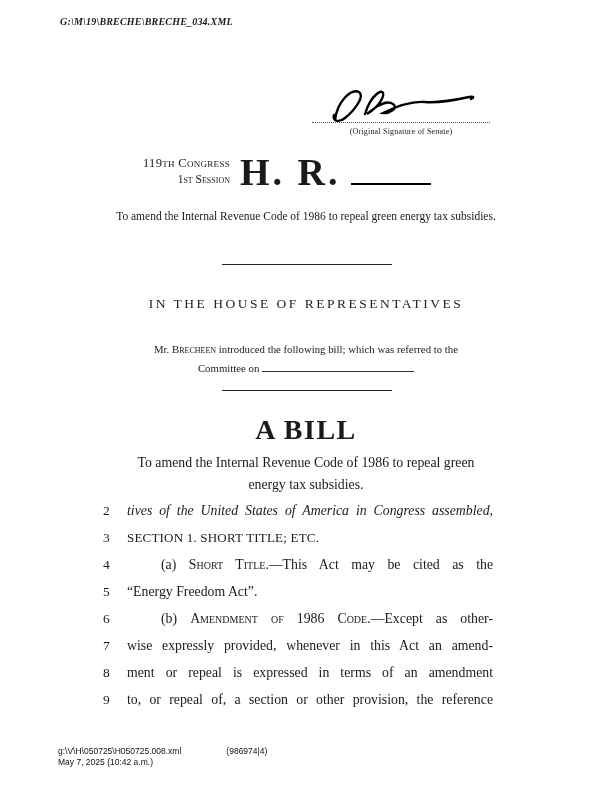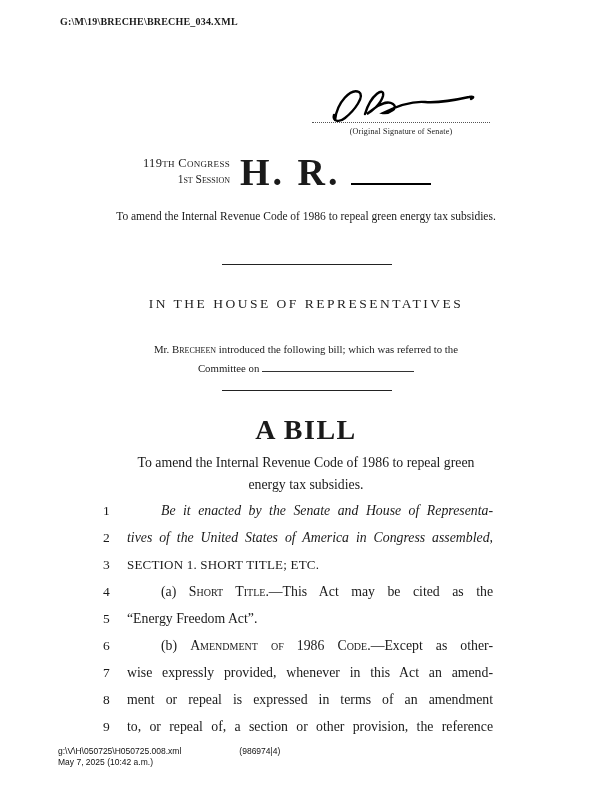--- a/index.html
+++ b/index.html
@@ -9,21 +9,21 @@
     margin:0 auto;
     background:#ffffff;
     font-family:"Liberation Serif", serif;
     color:#1a1a1a;
     overflow:hidden;
   }
 
   
   .xml-path {
     position:absolute; left:60px; top:16px;
-    font-size:10px; font-weight:600; letter-spacing:.2px;
+    font-size:10px; font-weight:600; letter-spacing:.2px;font-style:italic;
   }
 
   
   .sig-block { position:absolute; left:312px; top:80px; width:178px; text-align:center; }
   .sig-img { display:block; margin:0 auto -4px auto; }
   .sig-line { border-bottom:1px dotted #555; width:178px; height:0; }
   .sig-caption { font-size:8px; margin-top:4px; letter-spacing:.2px; }
 
   
   .congress-block {
@@ -80,21 +80,21 @@
   .i  { font-style:italic; }
   .b  { font-weight:normal; font-size:13px; letter-spacing:.2px; }
   .sc { font-variant:small-caps; }
 
   
   .footer {
     position:absolute; left:58px; top:746px;
     font-family:"Liberation Sans", sans-serif;
     font-size:8.5px; line-height:1.3; color:#111;
   }
-  .fcode { margin-left:58px; }
+  .fcode { margin-left:45px; }
 </style>
 </head>
 <body>
 
 <div class="page">
 
   <div class="xml-path">G:\M\19\BRECHE\BRECHE_034.XML</div>
 
   <div class="sig-block">
     <svg class="sig-img" width="160" height="46" viewBox="0 0 160 46">
@@ -126,21 +126,20 @@
     <span>Mr. </span><span class="sc">Brecheen</span><span> introduced the following bill; which was referred to the</span><br>
     <span>Committee on </span><span class="committee-blank"></span>
   </div>
 
   <hr class="rule rule-2">
 
   <div class="a-bill">A BILL</div>
   <div class="bill-title">To amend the Internal Revenue Code of 1986 to repeal green energy tax subsidies.</div>
 
   <div class="bill-body">
-      <div class="bline"><span class="lnum">1</span><span class="ltext just ind"><span class="i">Be it enacted by the Senate and House of Representa-</span></span></div>
       <div class="bline"><span class="lnum">2</span><span class="ltext just"><span class="i">tives of the United States of America in Congress assembled,</span></span></div>
       <div class="bline"><span class="lnum">3</span><span class="ltext"><span class="b">SECTION 1. SHORT TITLE; ETC.</span></span></div>
       <div class="bline"><span class="lnum">4</span><span class="ltext just ind"><span>(a) </span><span class="sc">Short Title</span><span>.—This Act may be cited as the</span></span></div>
       <div class="bline"><span class="lnum">5</span><span class="ltext"><span>“Energy Freedom Act”.</span></span></div>
       <div class="bline"><span class="lnum">6</span><span class="ltext just ind"><span>(b) </span><span class="sc">Amendment of 1986 Code</span><span>.—Except as other-</span></span></div>
       <div class="bline"><span class="lnum">7</span><span class="ltext just"><span>wise expressly provided, whenever in this Act an amend-</span></span></div>
       <div class="bline"><span class="lnum">8</span><span class="ltext just"><span>ment or repeal is expressed in terms of an amendment</span></span></div>
       <div class="bline"><span class="lnum">9</span><span class="ltext just"><span>to, or repeal of, a section or other provision, the reference</span></span></div>
     </div>
 

